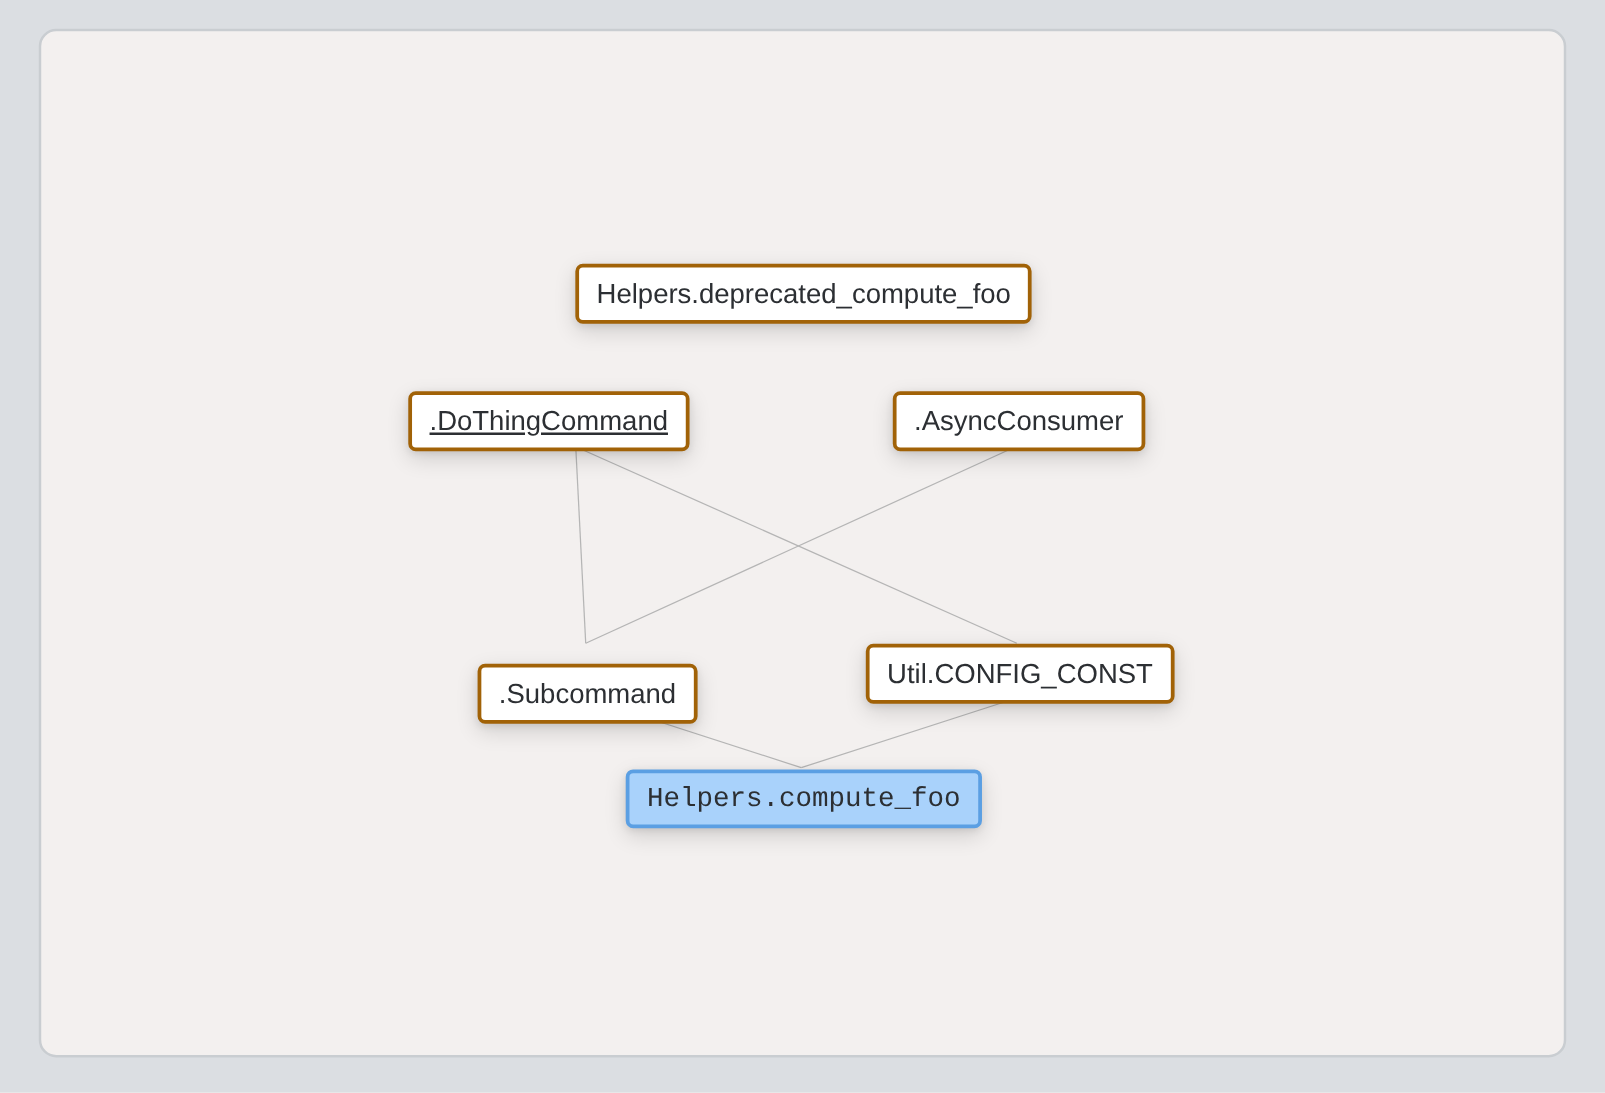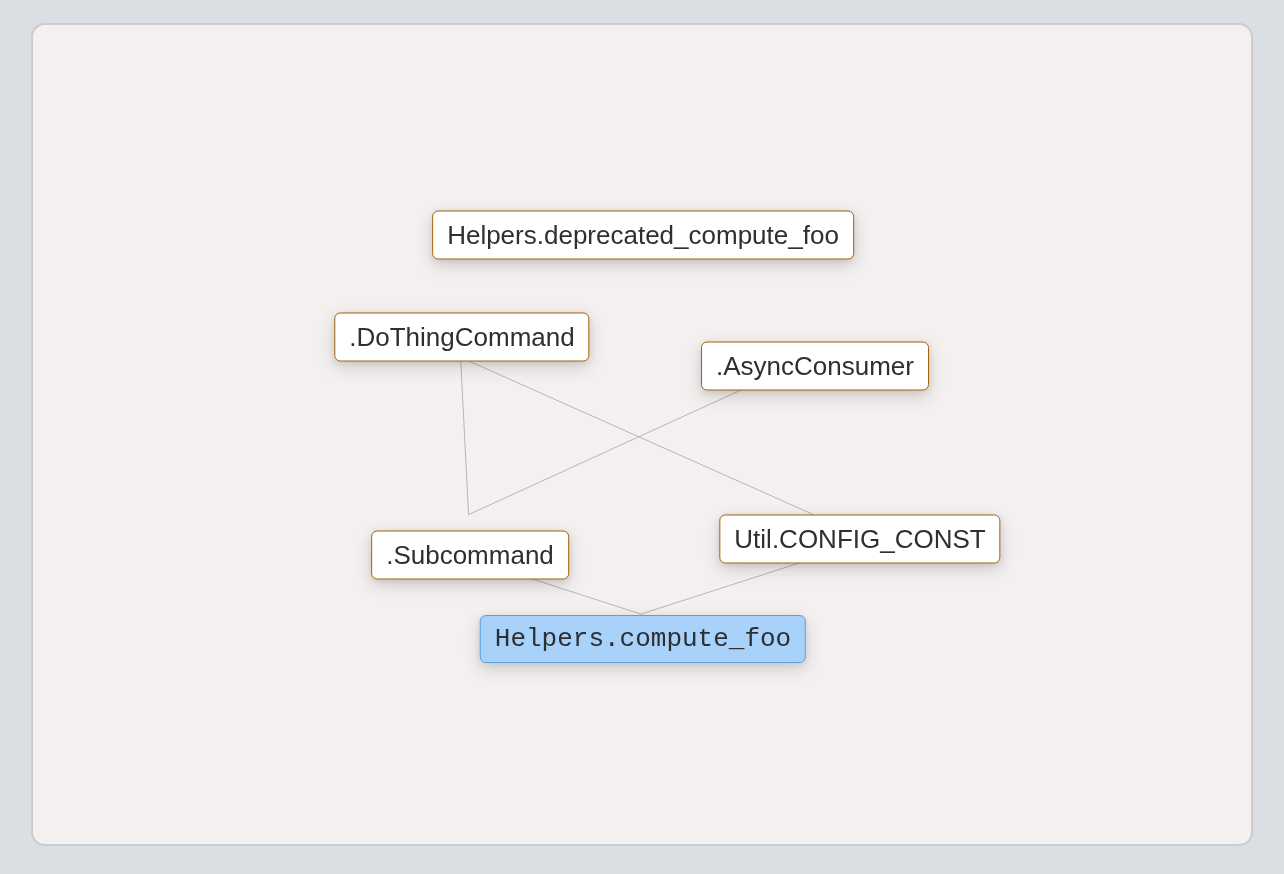--- a/index.html
+++ b/index.html
@@ -33,24 +33,24 @@
       height: 100%;
       pointer-events: none;
     }
     .edges line {
       stroke: #b5b5b5;
       stroke-width: 1;
     }
     .node {
       position: absolute;
       background: #ffffff;
-      border: 1px solid #a16207;
+      border: 3px solid #a16207;
       border-radius: 6px;
       padding: 8px 14px;
-      font-size: 26px;
+      font-size: 22px;
       color: #2c2f33;
       white-space: nowrap;
       box-shadow: 0 6px 18px rgba(0,0,0,0.14), 0 2px 6px rgba(0,0,0,0.08);
       transform: translate(-50%, -50%);
       cursor: pointer;
     }
     .node.selected {
       background: #a9d2fb;
       border-color: #5b9fe3;
     }
@@ -63,28 +63,28 @@
       <line x1="429" y1="334" x2="437" y2="492"></line>
       <line x1="429" y1="334" x2="783" y2="492"></line>
       <line x1="782" y1="334" x2="437" y2="492"></line>
       <line x1="437" y1="536" x2="610" y2="592"></line>
       <line x1="783" y1="536" x2="610" y2="592"></line>
     </svg>
 
   <div class="node" style="left: 610px; top: 210px;">
     <span>Helpers.deprecated_compute_foo</span>
   </div>
-  <div class="node" style="left: 429px; top: 312px;">
+  <div class="node" style="left: 406px; top: 312px; text-decoration: underline;">
     <span>.DoThingCommand</span>
   </div>
-  <div class="node" style="left: 782px; top: 312px; margin-top: 29px;">
+  <div class="node" style="left: 782px; top: 312px;">
     <span>.AsyncConsumer</span>
   </div>
   <div class="node" style="left: 437px; top: 514px; margin-top: 16px;">
     <span>.Subcommand</span>
   </div>
-  <div class="node" style="left: 827px; top: 514px; text-align: right;">
+  <div class="node" style="left: 783px; top: 514px; text-align: right;">
     <span>Util.CONFIG_CONST</span>
   </div>
   <div class="node selected" style="left: 610px; top: 614px; font-family: Liberation Mono, monospace;">
     <span>Helpers.compute_foo</span>
   </div>
 </div>
 
 </body></html>

